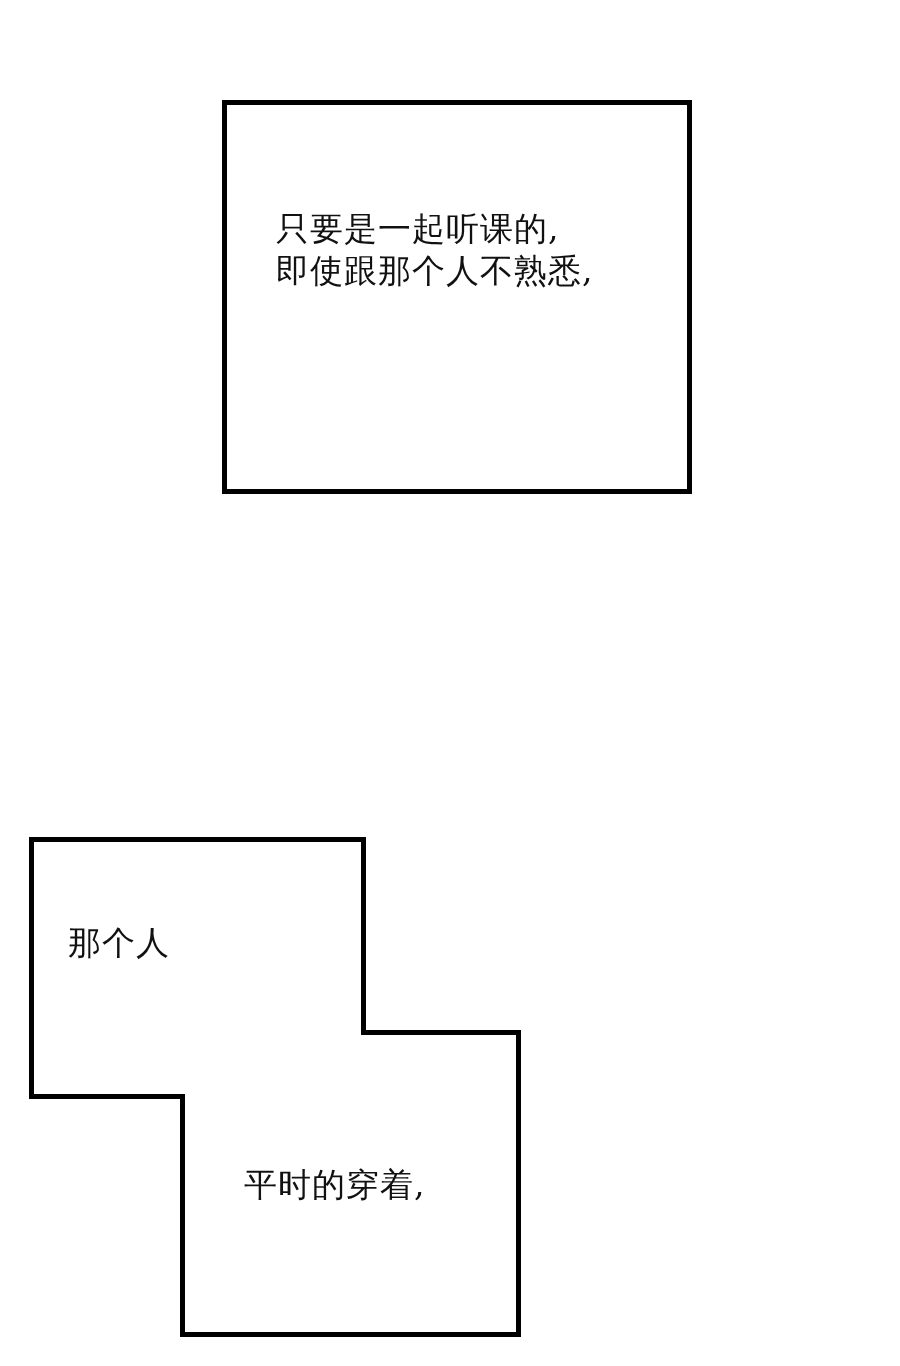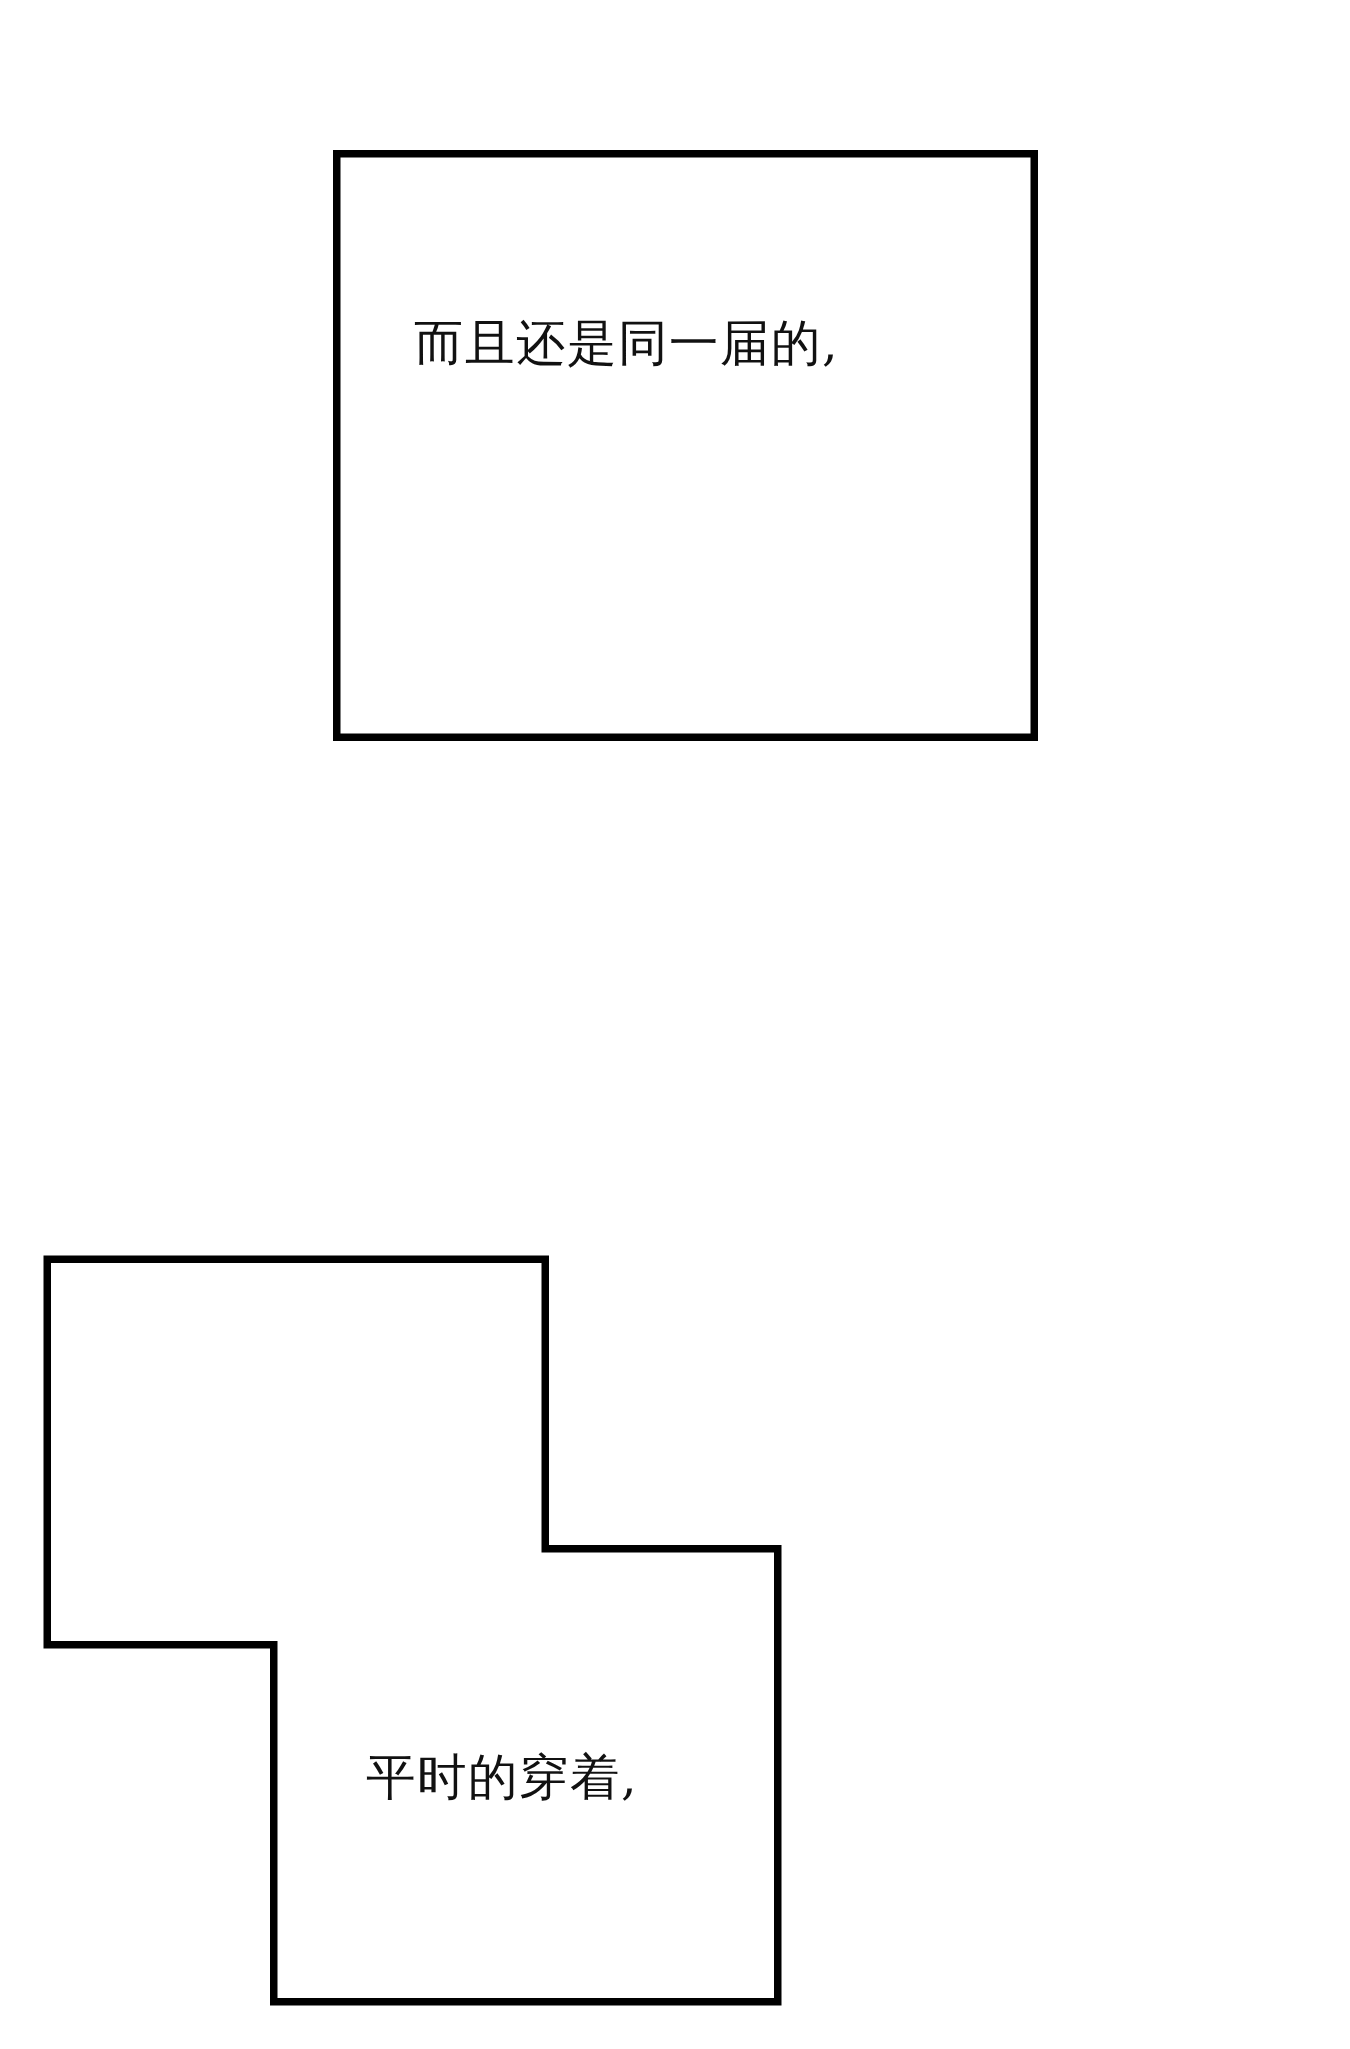--- a/index.html
+++ b/index.html
@@ -37,25 +37,27 @@
       left: 0;
       top: 0;
     }
   </style>
 </head>
 <body>
 
 <div class="panel-box" style="left:222px; top:100px; width:470px; height:394px;">
 </div>
 <div class="caption" style="left:276px; top:208px;">
-  <span class="line">而且还是同一届的,</span>
+  <span class="line">只要是一起听课的,</span>
+  <span class="line">即使跟那个人不熟悉,</span>
 </div>
 
 <svg class="shape" width="900" height="1366">
   <polygon points="31.5,839.5 363.5,839.5 363.5,1032.5 518.5,1032.5 518.5,1334.5 182.5,1334.5 182.5,1096.5 31.5,1096.5" fill="#ffffff" stroke="#000000" stroke-width="5" stroke-linejoin="miter"></polygon>
 </svg>
 
 <div class="caption" style="left:68px; top:922px;">
+  <span class="line">那个人</span>
 </div>
 
 <div class="caption" style="left:244px; top:1164px;text-align:center;">
   <span class="line">平时的穿着,</span>
 </div>
 
 </body></html>

